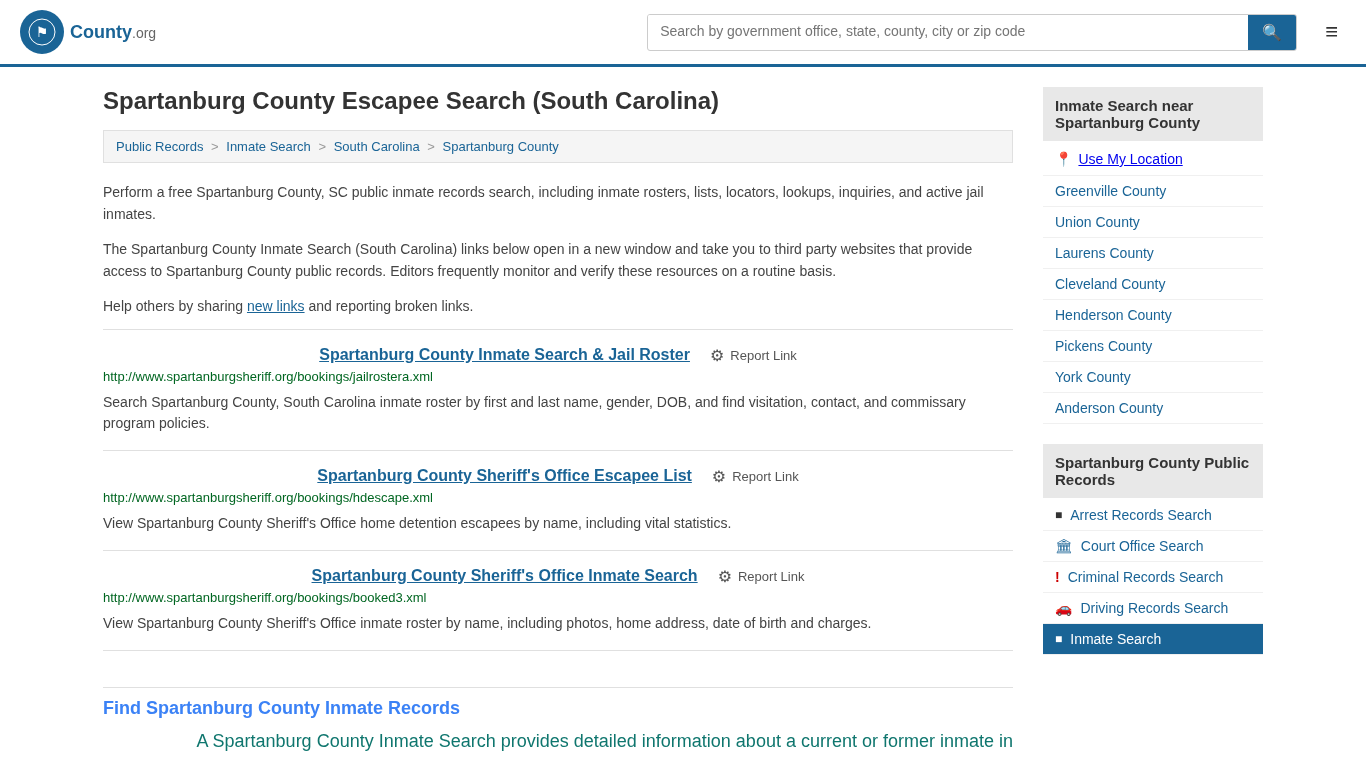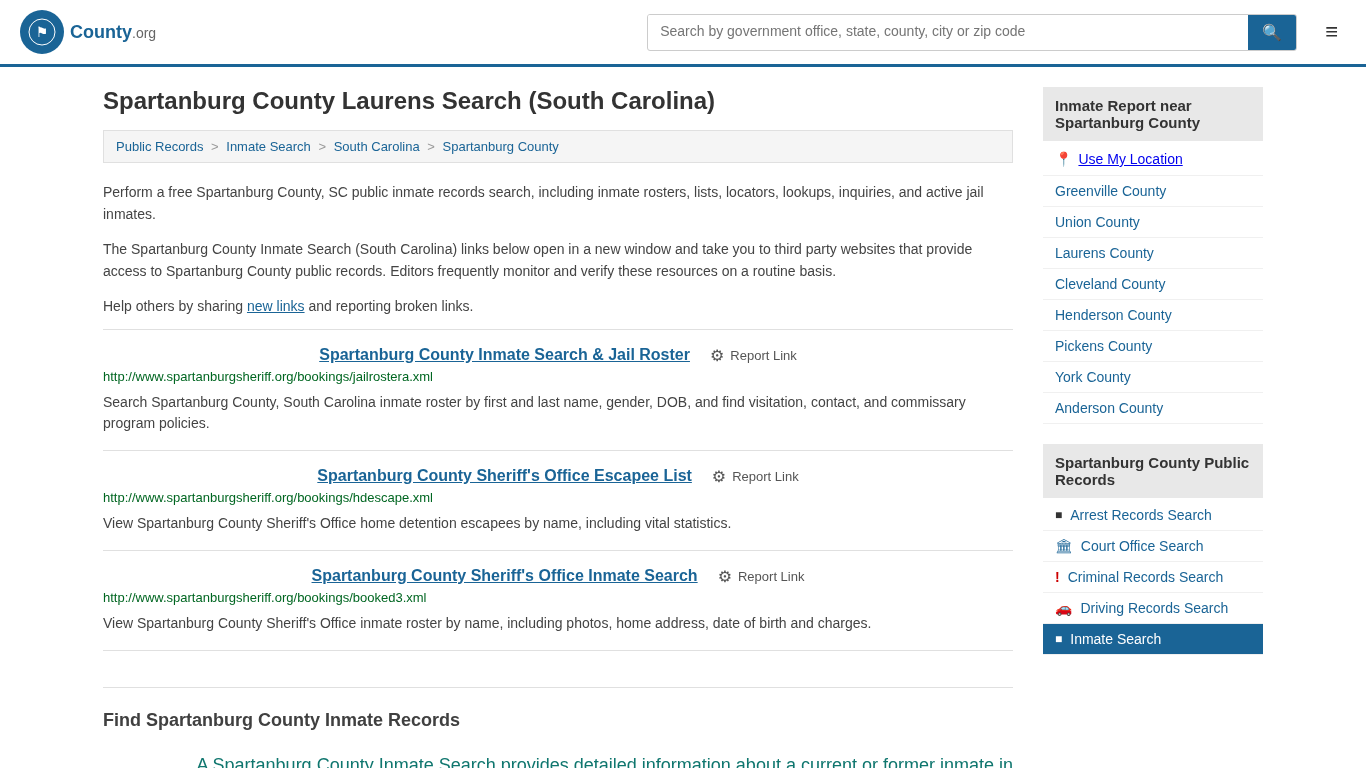--- a/index.html
+++ b/index.html
@@ -158,23 +158,23 @@
     .result-desc {
       font-size: 14px;
       color: #444;
       line-height: 1.5;
     }
 
     
     .section-heading {
       font-size: 18px;
       font-weight: bold;
-      color: #404040;
-      margin: 20px 0 20px 0;
-      padding-top: 22px;
+      color: #3b82f6;
+      margin: 20px 0 8px 0;
+      padding-top: 10px;
       border-top: 1px solid #e0e0e0;
     }
     .section-desc {
       font-size: 18px;
       color: #0f766e;
       line-height: 1.6;
       text-align: right;
     }
 
     
@@ -272,21 +272,21 @@
 
   <button class="menu-btn">
     <span>≡</span>
   </button>
 </header>
 
 <div class="main-container">
 
   <div class="content">
 
-    <h1 class="page-title">Spartanburg County Laurens Search (South Carolina)</h1>
+    <h1 class="page-title">Spartanburg County Escapee Search (South Carolina)</h1>
 
     <div class="breadcrumb">
       <a href="#">Public Records</a>
       <span> &gt; </span>
       <a href="#">Inmate Search</a>
       <span> &gt; </span>
       <a href="#">South Carolina</a>
       <span> &gt; </span>
       <a href="#">Spartanburg County</a>
     </div>
@@ -338,21 +338,21 @@
     <div class="result-card">
       <h2 class="section-heading">Find Spartanburg County Inmate Records</h2>
       <p class="section-desc">A Spartanburg County Inmate Search provides detailed information about a current or former inmate in</p>
     </div>
 
   </div>
 
   <aside class="sidebar">
 
     <div class="sidebar-section">
-      <div class="sidebar-title">Inmate Report near Spartanburg County</div>
+      <div class="sidebar-title">Inmate Search near Spartanburg County</div>
       <div class="use-location">
         <span class="loc-icon">📍</span>
         <a href="#">Use My Location</a>
       </div>
       <ul class="sidebar-list">
         <li><a href="#">Greenville County</a></li>
         <li><a href="#">Union County</a></li>
         <li><a href="#">Laurens County</a></li>
         <li><a href="#">Cleveland County</a></li>
         <li><a href="#">Henderson County</a></li>

